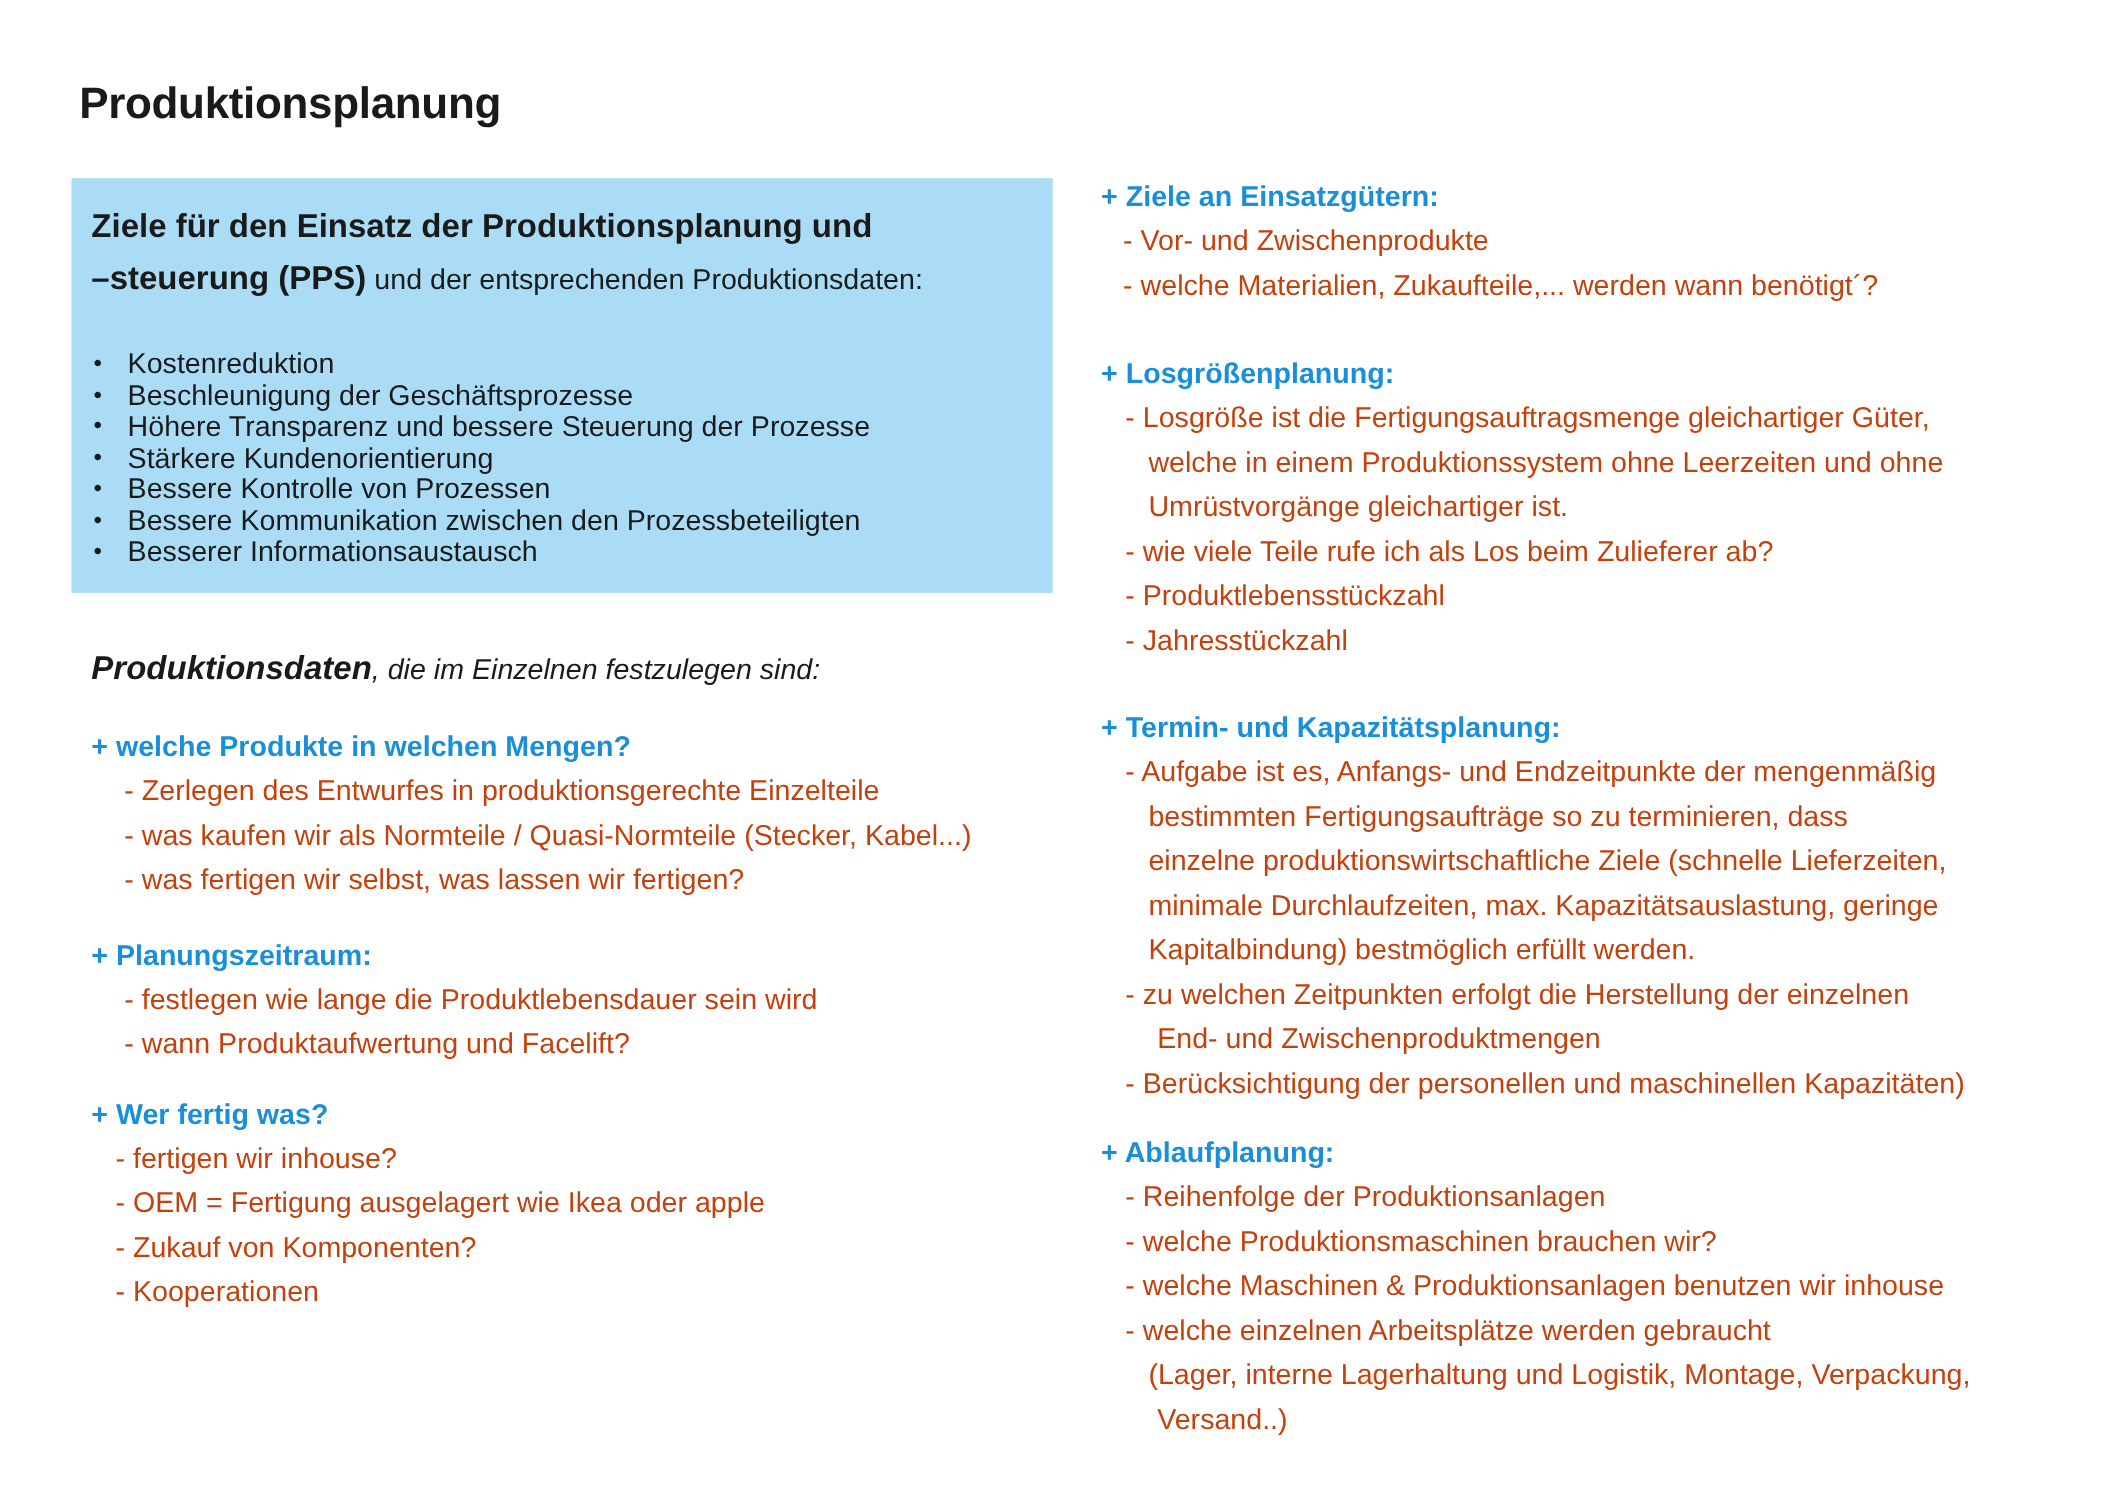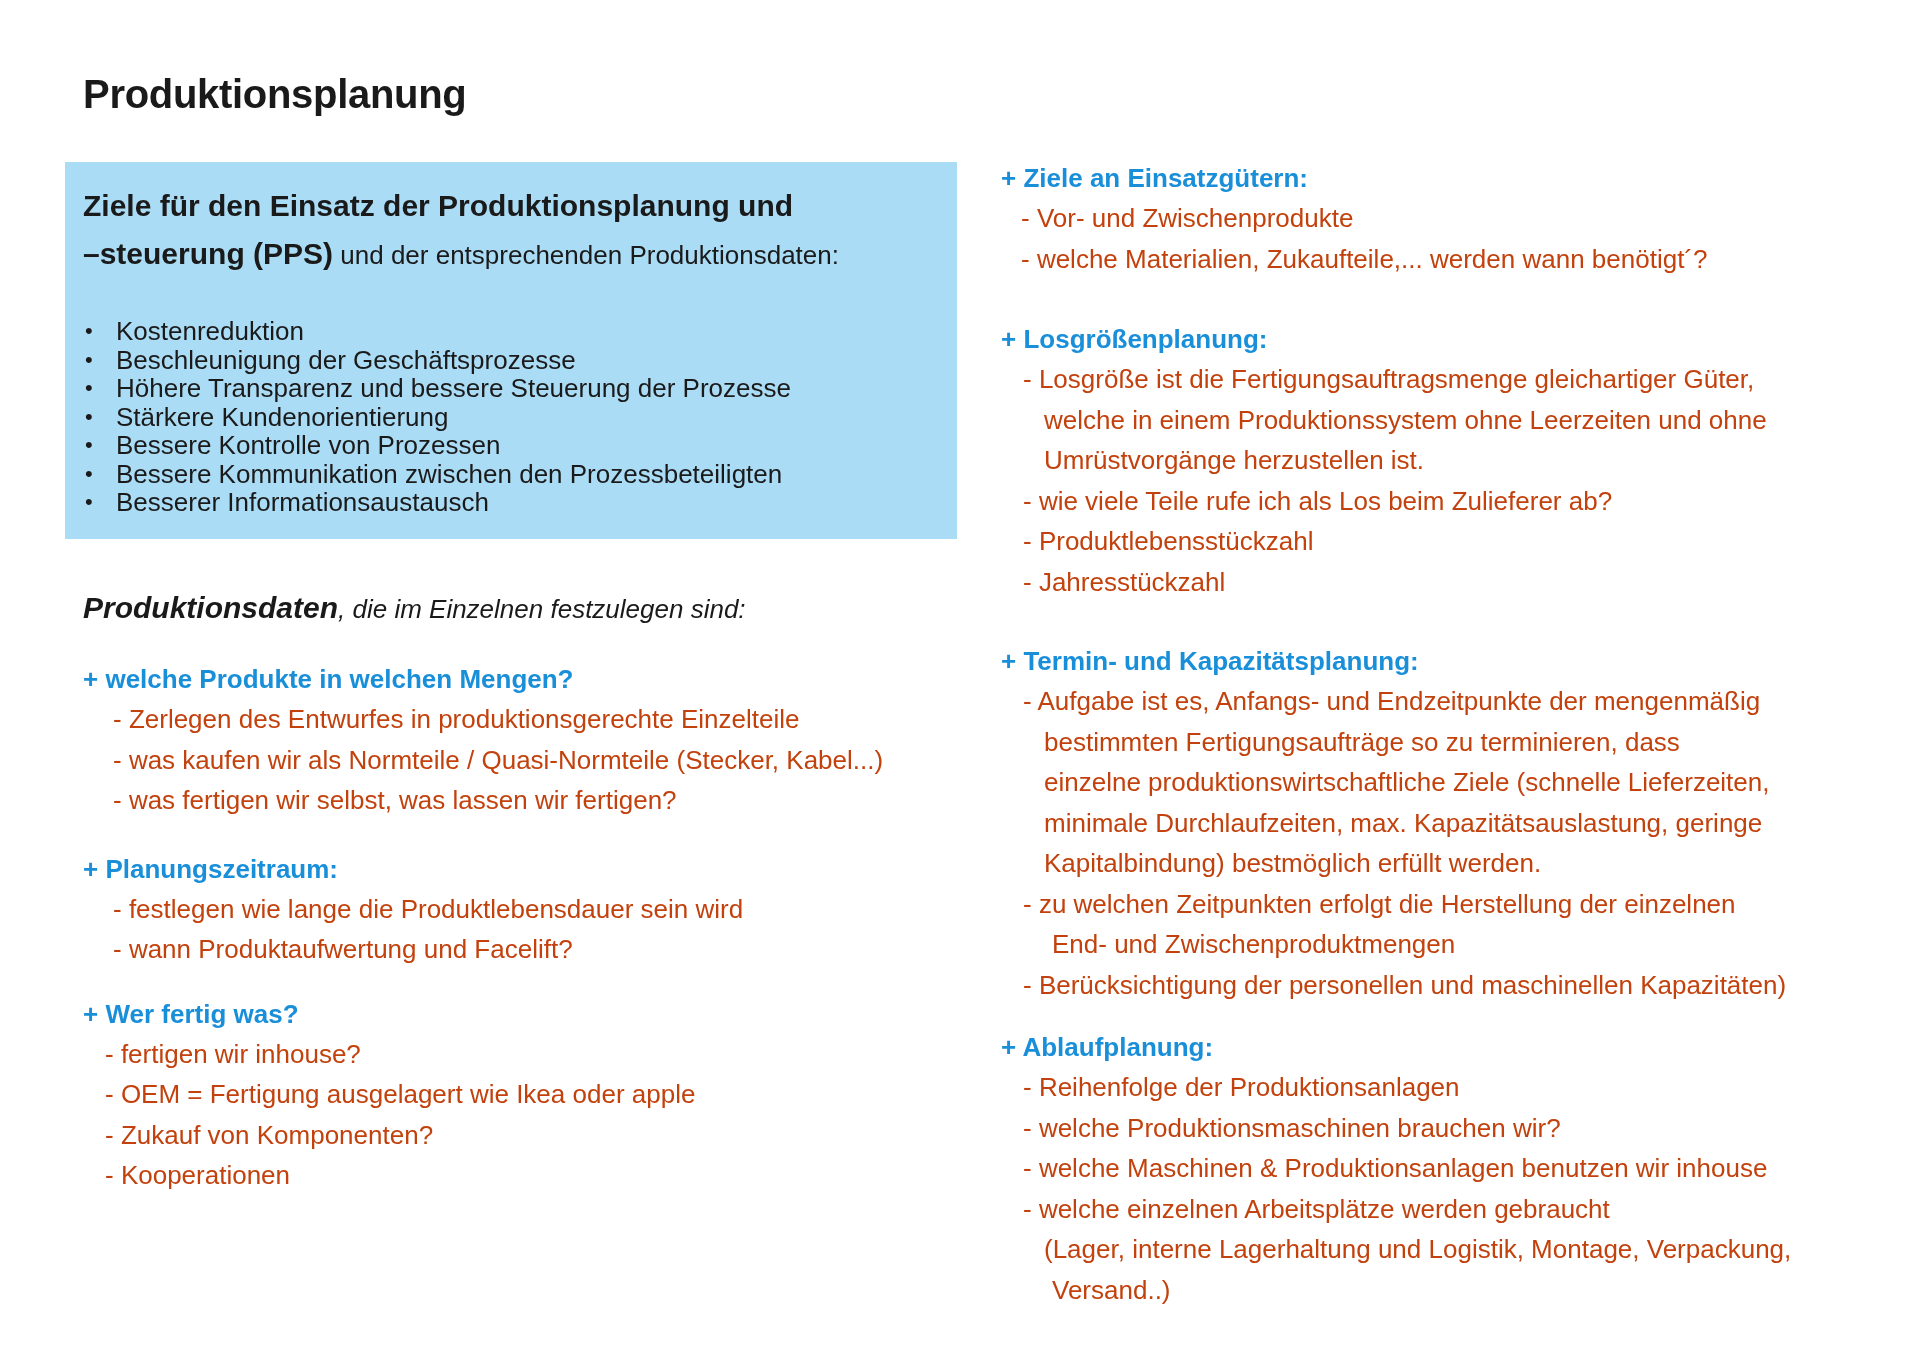--- a/index.html
+++ b/index.html
@@ -10,21 +10,21 @@
     body {
       width: 1920px;
       height: 1357px;
       position: relative;
       overflow: hidden;
       font-family: "Liberation Sans", "DejaVu Sans", sans-serif;
       color: #1a1a1a;
     }
     .page-title {
       position: absolute;
-      left: 83px;
+      left: 72px;
       top: 72px;
       margin: 0;
       font-size: 40px;
       font-weight: bold;
       letter-spacing: -0.3px;
       color: #1a1a1a;
       white-space: nowrap;
     }
     .goals-box {
       position: absolute;
@@ -164,21 +164,21 @@
   <div class="section">
     <div class="section-title">+ Ziele an Einsatzgütern:</div>
     <div class="section-line indr0">- Vor- und Zwischenprodukte</div>
     <div class="section-line indr0">- welche Materialien, Zukaufteile,... werden wann benötigt´?</div>
   </div>
 
   <div class="section" style="margin-top:40px;">
     <div class="section-title">+ Losgrößenplanung:</div>
     <div class="section-line indr">- Losgröße ist die Fertigungsauftragsmenge gleichartiger Güter,</div>
     <div class="section-line indr-cont">welche in einem Produktionssystem ohne Leerzeiten und ohne</div>
-    <div class="section-line indr-cont">Umrüstvorgänge herzustellen ist.</div>
+    <div class="section-line indr-cont">Umrüstvorgänge gleichartiger ist.</div>
     <div class="section-line indr">- wie viele Teile rufe ich als Los beim Zulieferer ab?</div>
     <div class="section-line indr">- Produktlebensstückzahl</div>
     <div class="section-line indr">- Jahresstückzahl</div>
   </div>
 
   <div class="section" style="margin-top:39px;">
     <div class="section-title">+ Termin- und Kapazitätsplanung:</div>
     <div class="section-line indr">- Aufgabe ist es, Anfangs- und Endzeitpunkte der mengenmäßig</div>
     <div class="section-line indr-cont">bestimmten Fertigungsaufträge so zu terminieren, dass</div>
     <div class="section-line indr-cont">einzelne produktionswirtschaftliche Ziele (schnelle Lieferzeiten,</div>

